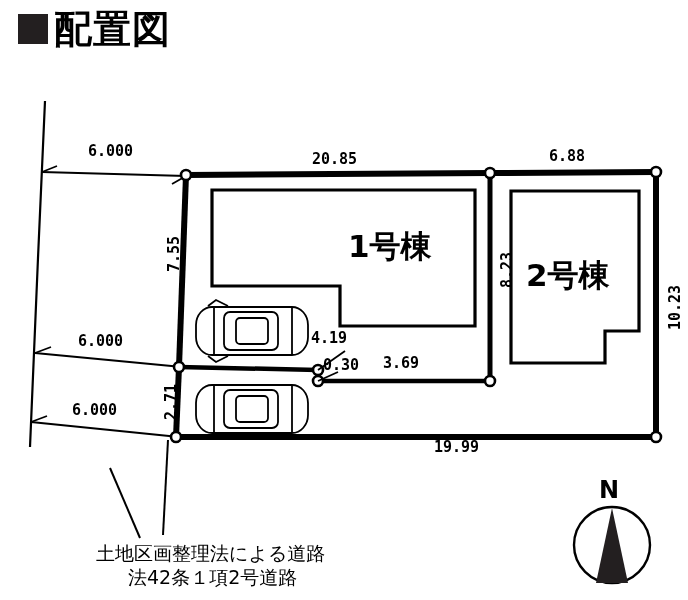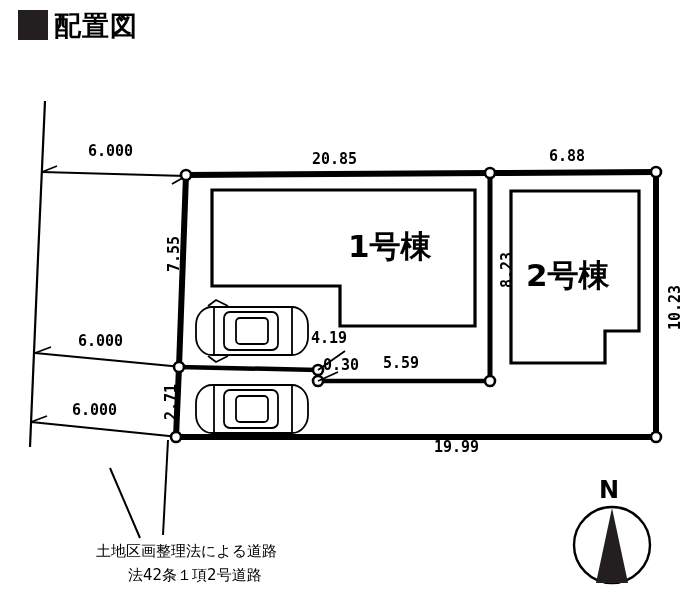--- a/index.html
+++ b/index.html
@@ -25,21 +25,21 @@
     align-items: center;
     gap: 6px;
   }
   #title-bullet {
     width: 30px;
     height: 30px;
     background: #231f20;
   }
   #title-text {
     font-family: "DejaVu Sans", "Liberation Sans", sans-serif;
-    font-size: 27px;
+    font-size: 38px;
     font-weight: 700;
     letter-spacing: 1px;
     line-height: 1;
     white-space: nowrap;
   }
 
   
   #plan-svg {
     position: absolute;
     left: 0;
@@ -66,21 +66,21 @@
     position: absolute;
     font-family: "DejaVu Sans", "Liberation Sans", sans-serif;
     font-size: 31px;
     font-weight: 700;
     white-space: nowrap;
     line-height: 1;
   }
   .note {
     position: absolute;
     font-family: "DejaVu Sans", "Liberation Sans", sans-serif;
-    font-size: 15px;
+    font-size: 19px;
     font-weight: 500;
     white-space: nowrap;
     line-height: 1.35;
   }
   #compass-n {
     position: absolute;
     font-family: "DejaVu Sans", "Liberation Sans", sans-serif;
     font-size: 24px;
     font-weight: 700;
     line-height: 1;
@@ -194,21 +194,21 @@
 <div class="lbl" style="left:312px; top:152px;">20.85</div>
 <div class="lbl" style="left:549px; top:149px;">6.88</div>
 
 <div class="lbl rot" style="left:167px; top:272px;">7.55</div>
 <div class="lbl rot" style="left:164px; top:420px;">2.71</div>
 <div class="lbl rot" style="left:500px; top:288px;">8.23</div>
 <div class="lbl rot" style="left:668px; top:330px;">10.23</div>
 
 <div class="lbl" style="left:311px; top:331px;">4.19</div>
 <div class="lbl" style="left:323px; top:358px;">0.30</div>
-<div class="lbl" style="left:383px; top:356px;">5.59</div>
+<div class="lbl" style="left:383px; top:356px;">3.69</div>
 
 <div class="lbl" style="left:392px; top:440px;margin-left:42px;">19.99</div>
 
 <div class="bldg-label" style="left:348px; top:231px;">1号棟</div>
 <div class="bldg-label" style="left:526px; top:260px;">2号棟</div>
 
 <div class="note" style="left:96px; top:541px;">土地区画整理法による道路</div>
 <div class="note" style="left:128px; top:565px;">法42条１項2号道路</div>
 
 <div id="compass-n" style="left:599px; top:478px;">N</div>

